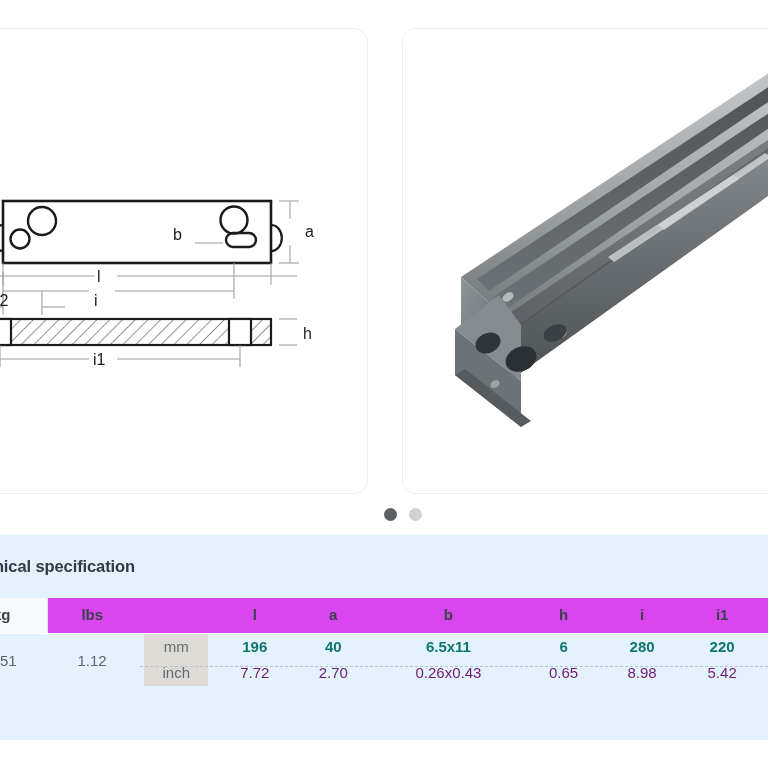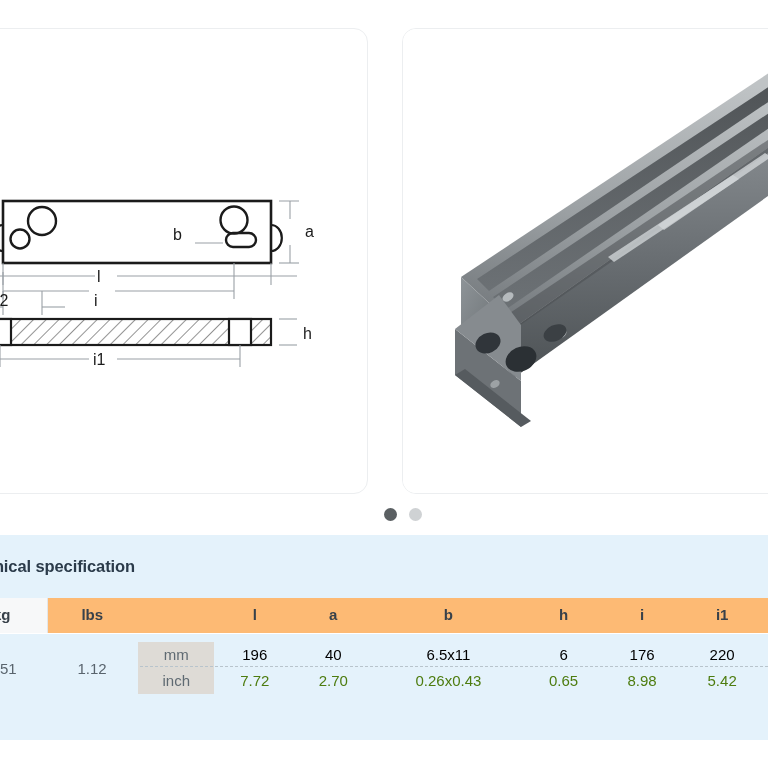--- a/index.html
+++ b/index.html
@@ -130,21 +130,21 @@
     table-layout: fixed;
     margin-left: -43px;
     width: 895px;
   }
   table.spec th {
     font-size: 15px;
     font-weight: bold;
     color: #38414a;
     text-align: center;
     padding: 8px 0 10px 0;
-    background: #fdba74;
+    background: #d946ef;
     border-bottom: 1px solid #ffffff;
     white-space: nowrap;
   }
   table.spec th.corner {
     background: #f7f8f9;
     border-right: 1px solid #e3e6e8;
   }
   .col-kg   { width: 86px; }
   .col-lbs  { width: 86px; }
   .col-unit { width: 75px; }
@@ -162,48 +162,48 @@
     text-align: center;
     vertical-align: middle;
   }
   .unit-cell {
     padding: 0;
     vertical-align: middle;
   }
   .unit-box {
     background: #dedbd6;
     display: block;
-    width: 76px;
-    margin: 8px auto;
+    width: 64px;
+    margin: 0 auto;
   }
   .unit-box span {
     display: block;
     font-size: 15px;
     color: #5f6a72;
     text-align: center;
     padding: 4px 0 5px 0;
     line-height: 17px;
   }
   td.val {
     text-align: center;
     padding: 0;
     vertical-align: middle;
   }
   td.val .mm {
     display: block;
     font-size: 15px;
-    font-weight: normal;
-    color: #000000;
+    font-weight: bold;
+    color: #0f766e;
     padding: 4px 0 5px 0;
     line-height: 17px;
   }
   td.val .inch {
     display: block;
     font-size: 15px;
-    color: #4d7c0f;
+    color: #701a75;
     padding: 4px 0 5px 0;
     line-height: 17px;
   }
   tr.body-row td {
     border-bottom: none;
   }
   .dash-sep {
     position: absolute;
     left: 140px;
     top: 131px;
@@ -410,21 +410,21 @@
             </td>
             <td class="val">
               <span class="mm">6.5x11</span>
               <span class="inch">0.26x0.43</span>
             </td>
             <td class="val">
               <span class="mm">6</span>
               <span class="inch">0.65</span>
             </td>
             <td class="val">
-              <span class="mm">176</span>
+              <span class="mm">280</span>
               <span class="inch">8.98</span>
             </td>
             <td class="val">
               <span class="mm">220</span>
               <span class="inch">5.42</span>
             </td>
             <td class="val">
               <span class="mm">6.50</span>
               <span class="inch">0.26</span>
             </td>

